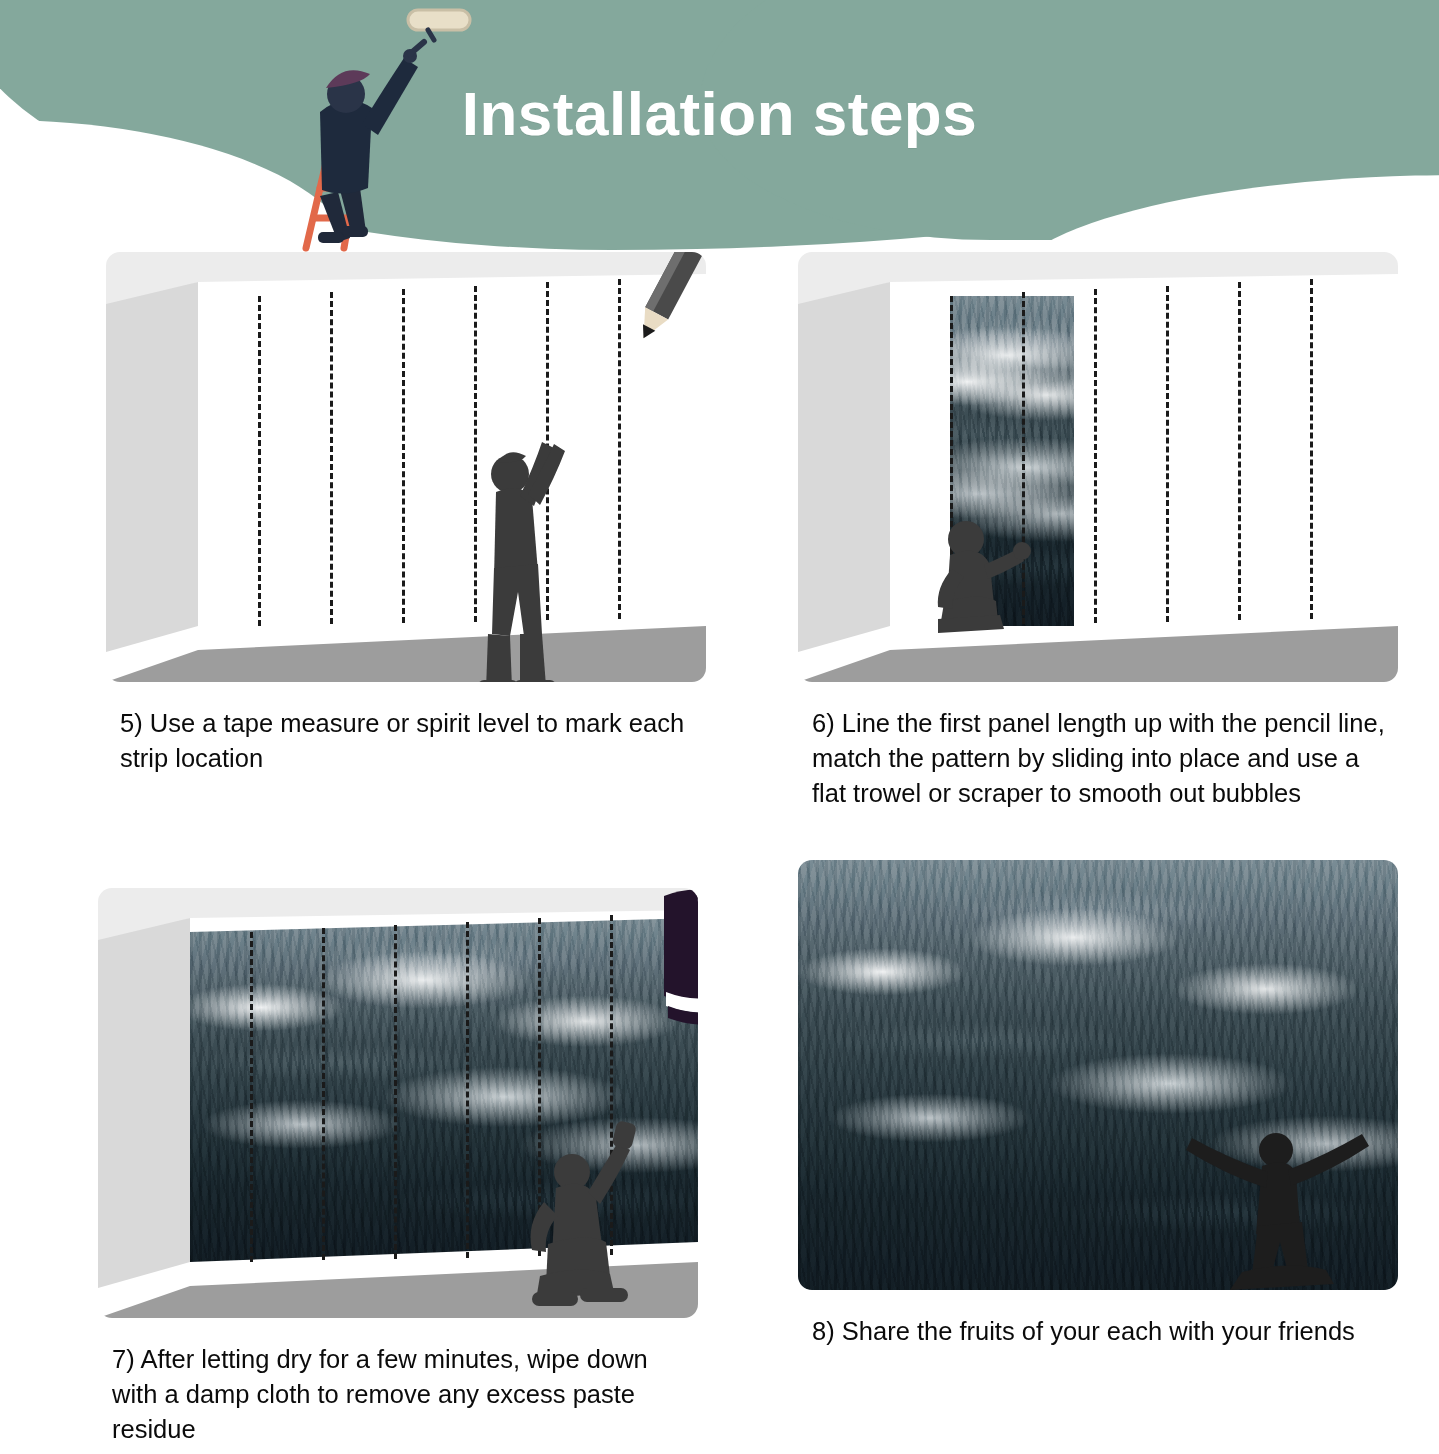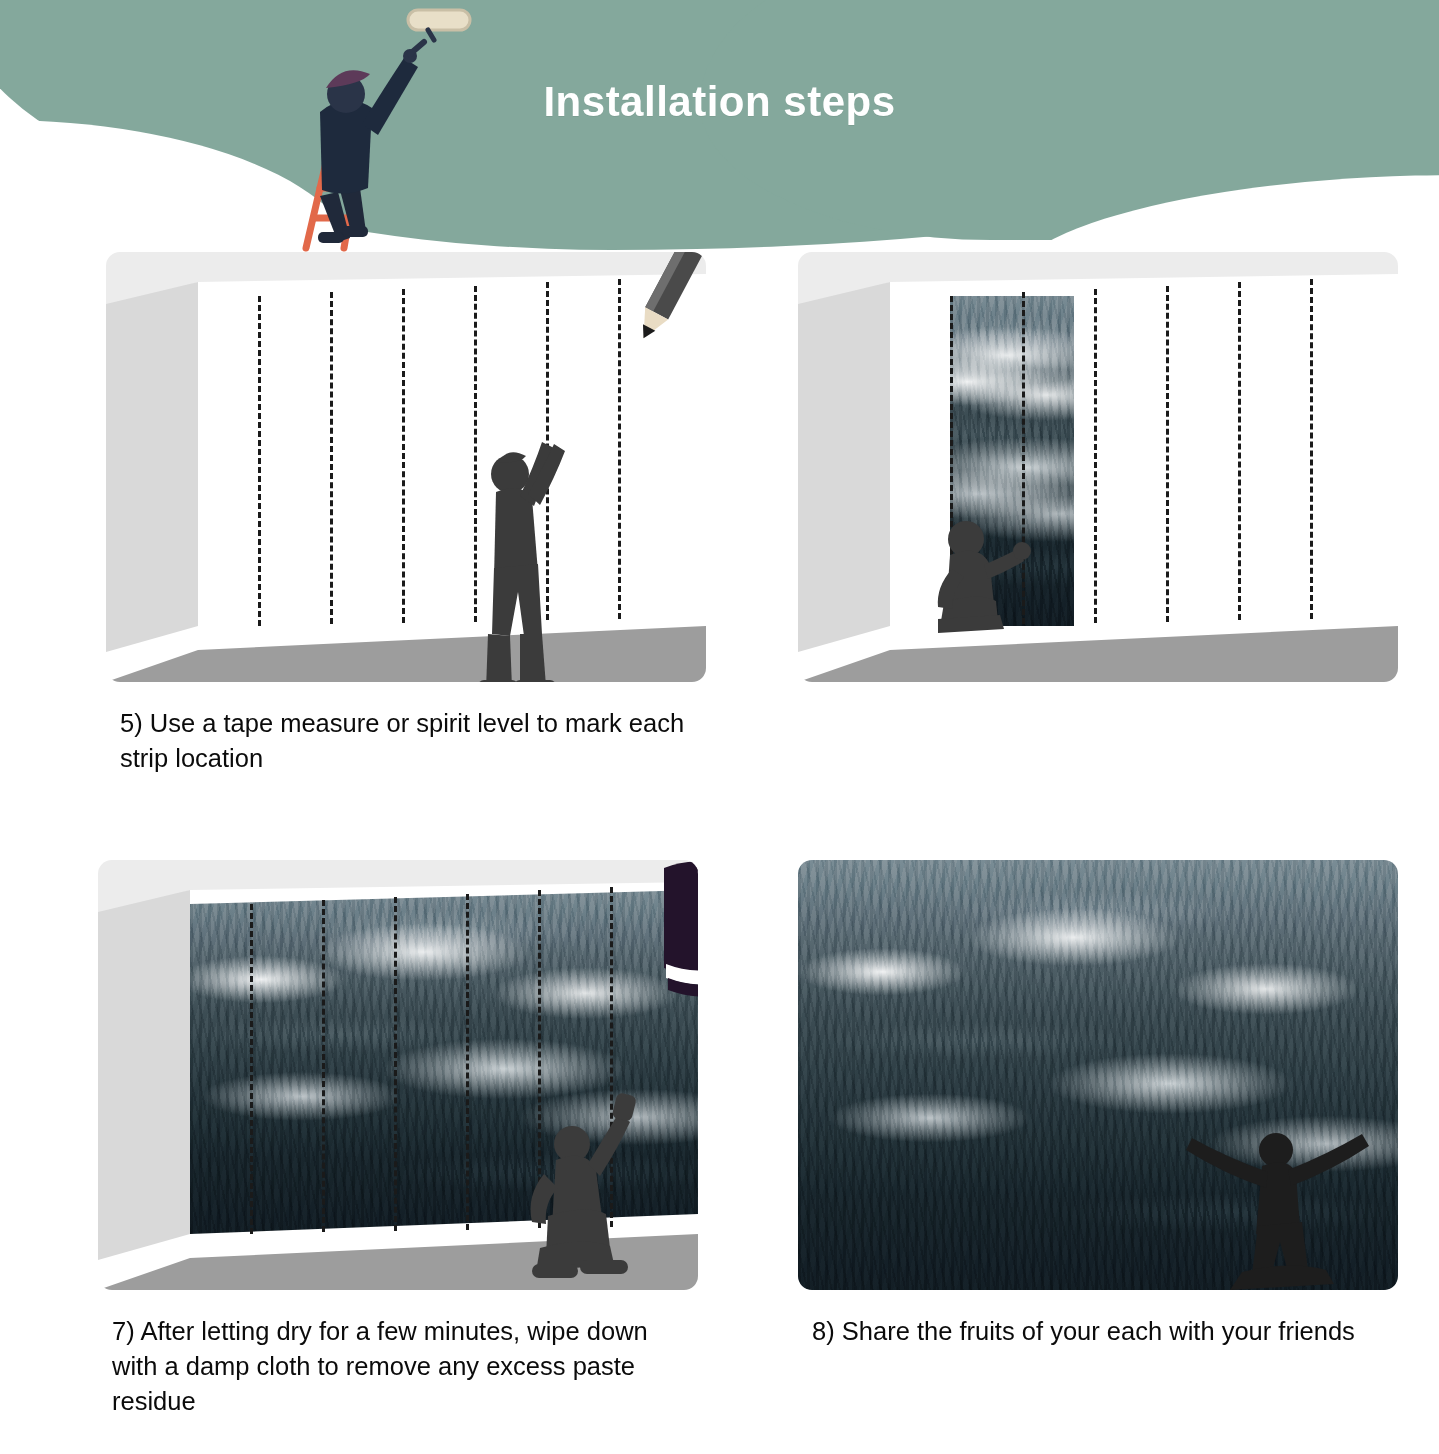--- a/index.html
+++ b/index.html
@@ -47,40 +47,40 @@
     width: 460px; height: 120px;
     background: #ffffff;
     border-radius: 100% 0 0 0 / 100% 0 0 0;
   }
   .banner-title {
     position: absolute;
     left: 0; top: 78px;
     width: 1439px;
     text-align: center;
     color: #ffffff;
-    font-size: 42px;
+    font-size: 62px;
     font-weight: bold;
     letter-spacing: 0.5px;
     z-index: 5;
     text-shadow: 0 1px 0 rgba(0,0,0,0.06);
   }
 
   
   .painter { position: absolute; left: 258px; top: 0px; width: 220px; height: 250px; z-index: 6; }
 
   
   .grid {
     position: absolute;
     left: 0; top: 248px;
     width: 1439px;
   }
   .cell { position: absolute; }
   .cell-1 { left: 98px;  top: 4px;   width: 600px; padding-left: 8px; }
   .cell-2 { left: 798px; top: 4px;   width: 600px; }
-  .cell-3 { left: 98px;  top: 612px; width: 600px; }
+  .cell-3 { left: 98px;  top: 640px; width: 600px; }
   .cell-4 { left: 798px; top: 612px; width: 600px; }
 
   .scene {
     position: relative;
     width: 600px; height: 430px;
     border-radius: 14px;
     overflow: hidden;
     background: #ffffff;
   }
 
@@ -295,20 +295,24 @@
             <path d="M58 58 q22 -10 34 -16 l6 12 q-16 10 -36 18 z"></path>
             <circle cx="96" cy="44" r="9"></circle>
             <path d="M18 96 q34 -12 52 -2 l2 20 l-58 6 z"></path>
             <path d="M12 112 l62 -4 l4 14 l-66 4 z"></path>
             <path d="M26 62 q-16 18 -14 38 l14 2 q0 -18 12 -32 z"></path>
           </g>
         </svg>
       </div>
     </div>
 
+    <div class="caption">
+      <span class="num">6)</span>
+      <span>Line the first panel length up with the pencil line, match the pattern by sliding into place and use a flat trowel or scraper to smooth out bubbles</span>
+    </div>
   </div>
 
   <div class="cell cell-3">
     <div class="scene">
       <div class="room">
         <div class="ceil" style="clip-path: polygon(0 0, 600px 0, 600px 22px, 92px 30px, 0 60px);"></div>
         <div class="sidewall" style="clip-path: polygon(0 52px, 92px 30px, 92px 374px, 0 400px);"></div>
         <div class="floor" style="clip-path: polygon(0 86px, 92px 54px, 600px 30px, 600px 86px, 0 86px);"></div>
 
         <div class="mural" style="left:92px; top:30px; width:508px; height:344px; clip-path: polygon(0 14px, 508px 0, 508px 324px, 0 344px);"></div>

